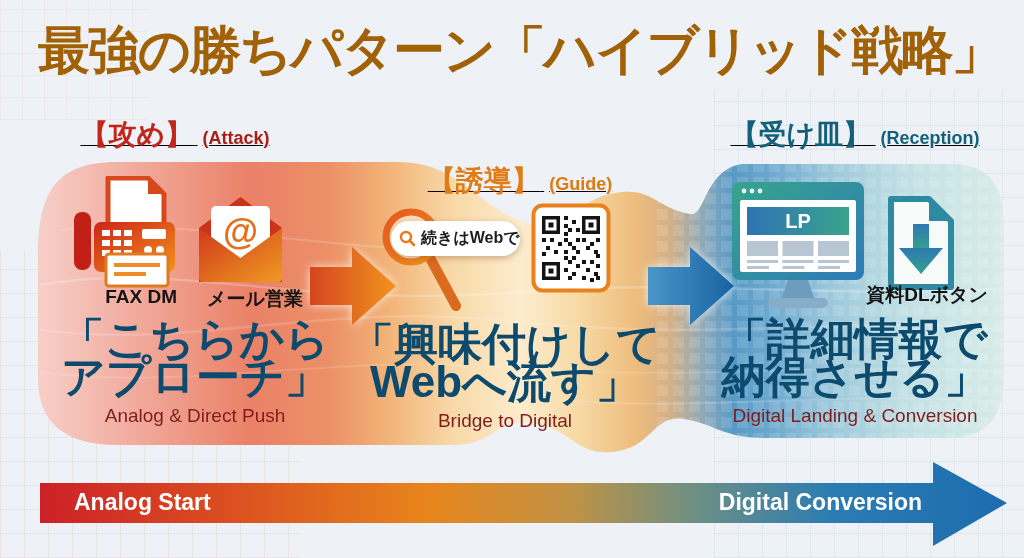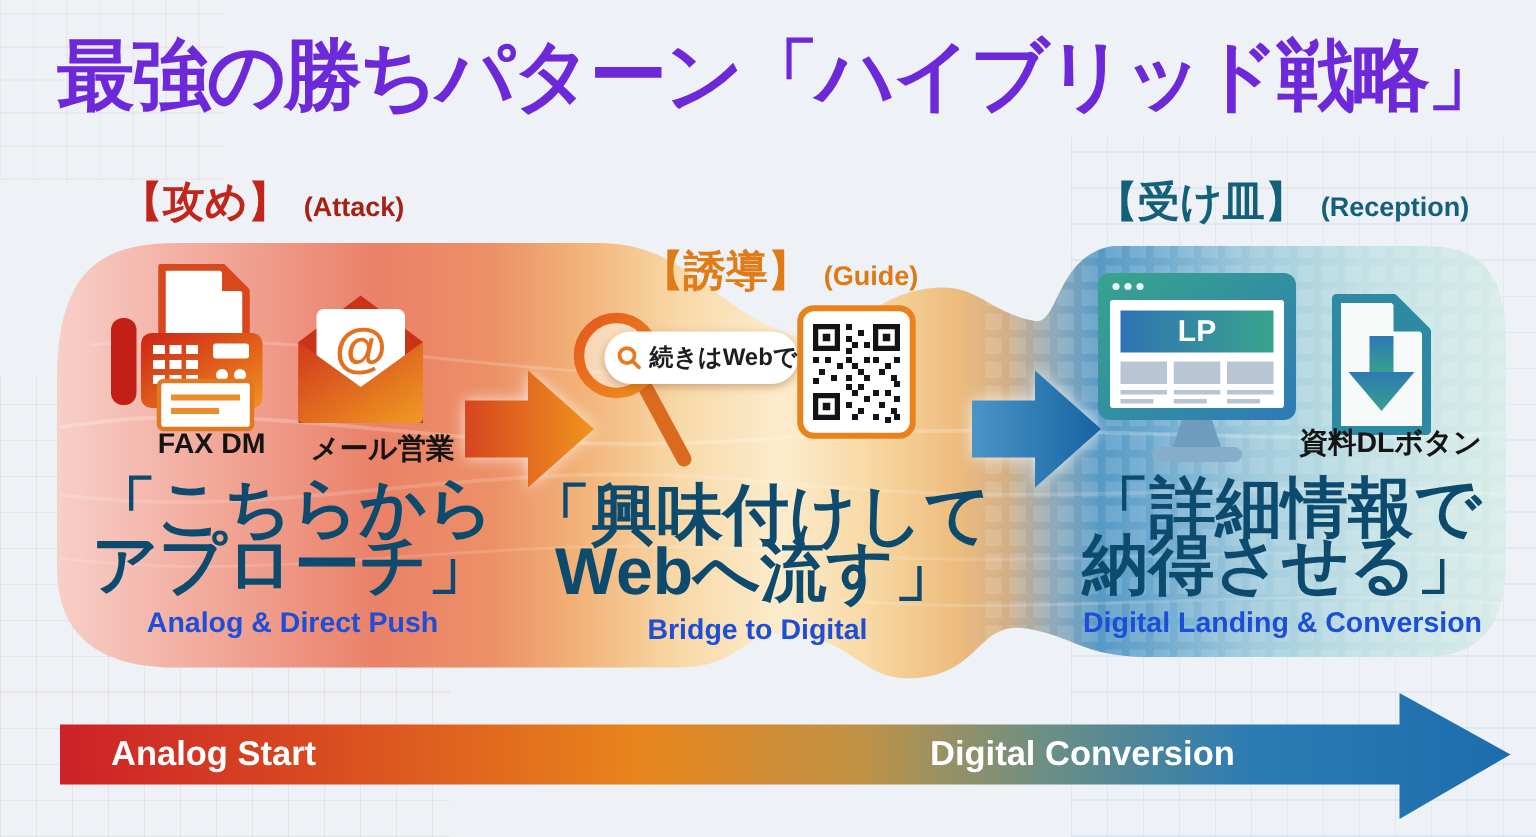--- a/index.html
+++ b/index.html
@@ -10,39 +10,39 @@
     background:repeating-linear-gradient(90deg,rgba(214,118,106,.22) 0 1px,transparent 1px 24px),
                repeating-linear-gradient(0deg,rgba(214,118,106,.22) 0 1px,transparent 1px 24px);}
   .grid-topleft{left:0;top:0;width:150px;height:120px;opacity:.4;
     background:repeating-linear-gradient(90deg,rgba(214,118,106,.18) 0 1px,transparent 1px 22px),
                repeating-linear-gradient(0deg,rgba(214,118,106,.18) 0 1px,transparent 1px 22px);}
   .grid-right{right:0;top:90px;width:310px;height:468px;opacity:.5;
     background:repeating-linear-gradient(90deg,rgba(108,158,204,.22) 0 1px,transparent 1px 24px),
                repeating-linear-gradient(0deg,rgba(108,158,204,.22) 0 1px,transparent 1px 24px);}
   svg.layer{position:absolute;left:0;top:0;}
   .title{position:absolute;left:38px;top:16px;width:960px;font-size:52px;font-weight:900;
-         letter-spacing:-2px;color:#6d28d9;white-space:nowrap;font-family:Liberation Serif, serif;}
-  .stage-header{position:absolute;top:116px;text-align:center;white-space:nowrap;}
+         letter-spacing:-2px;color:#a16207;white-space:nowrap;font-family:Liberation Serif, serif;}
+  .stage-header{position:absolute;top:116px;text-align:center;white-space:nowrap;text-decoration:underline;}
   .sh-jp{font-size:28px;font-weight:900;}
   .sh-en{font-size:18px;font-weight:800;margin-left:5px;}
   .sh1{left:40px;width:270px;} .sh1 .sh-jp{color:#c1251b;} .sh1 .sh-en{color:#a82015;}
   .sh2{left:385px;width:270px;margin-top:46px;} .sh2 .sh-jp{color:#e07b15;} .sh2 .sh-en{color:#dd7a12;}
   .sh3{left:705px;width:300px;} .sh3 .sh-jp{color:#14607a;} .sh3 .sh-en{color:#14607a;}
   .icon{position:absolute;}
   .icon-label{position:absolute;font-size:19px;font-weight:800;color:#141414;text-align:right;white-space:nowrap;}
   .quote{position:absolute;text-align:center;}
   .q-line{font-size:44px;font-weight:900;color:#0c4a6e;line-height:38px;white-space:nowrap;}
-  .q-sub{margin-top:9px;font-size:19px;font-weight:700;color:#1d4ed8;white-space:nowrap;}
+  .q-sub{margin-top:9px;font-size:19px;font-weight:400;color:#7f1d1d;white-space:nowrap;}
   .search-pill{position:absolute;left:391px;top:221px;width:129px;height:35px;border-radius:18px;
     background:#ffffff;box-shadow:0 2px 6px rgba(120,60,10,.35);display:flex;align-items:center;
-    padding-left:8px;box-sizing:border-box;margin-left:12px;}
+    padding-left:8px;box-sizing:border-box;}
   .pill-text{font-size:16px;font-weight:900;color:#1d1d1f;margin-left:4px;white-space:nowrap;}
   .arrow-label{position:absolute;font-size:23px;font-weight:800;color:#ffffff;white-space:nowrap;}
   .al-left{left:74px;top:489px;}
-  .al-right{left:620px;top:489px;width:302px;}
+  .al-right{left:620px;top:489px;width:302px;text-align:right;}
 </style>
 </head>
 <body>
 
 <div class="canvas">
 
   <div class="grid grid-left"></div>
   <div class="grid grid-topleft"></div>
   <div class="grid grid-right"></div>
 

